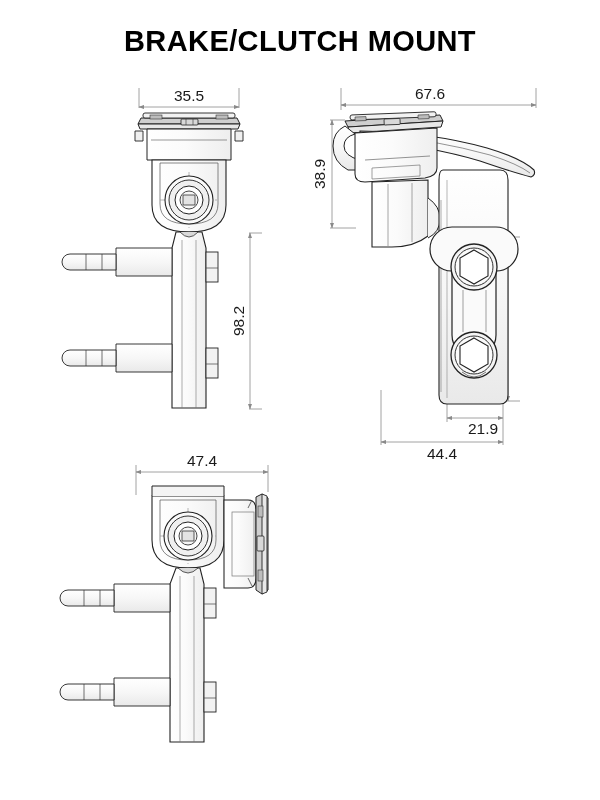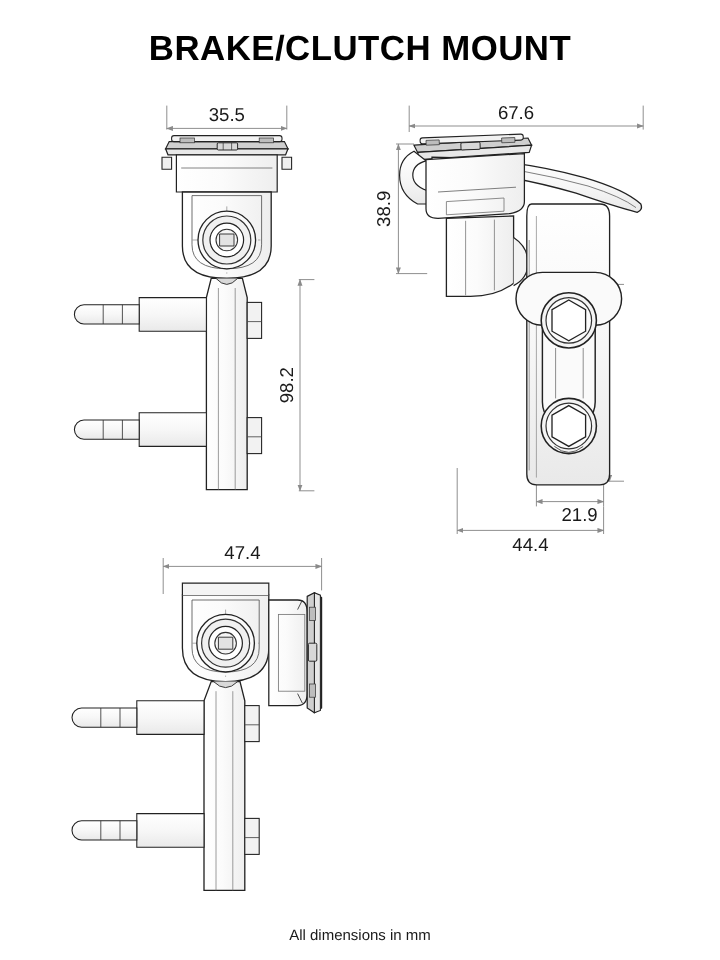--- a/index.html
+++ b/index.html
@@ -272,14 +272,13 @@
 
       <g transform="translate(114,584)">
         <use href="#stub"></use>
       </g>
       <g transform="translate(114,678)">
         <use href="#stub"></use>
       </g>
     </g>
   </svg>
 
-  <div class="footer">All dimensions in mm</div>
 </div>
 
 </body></html>

